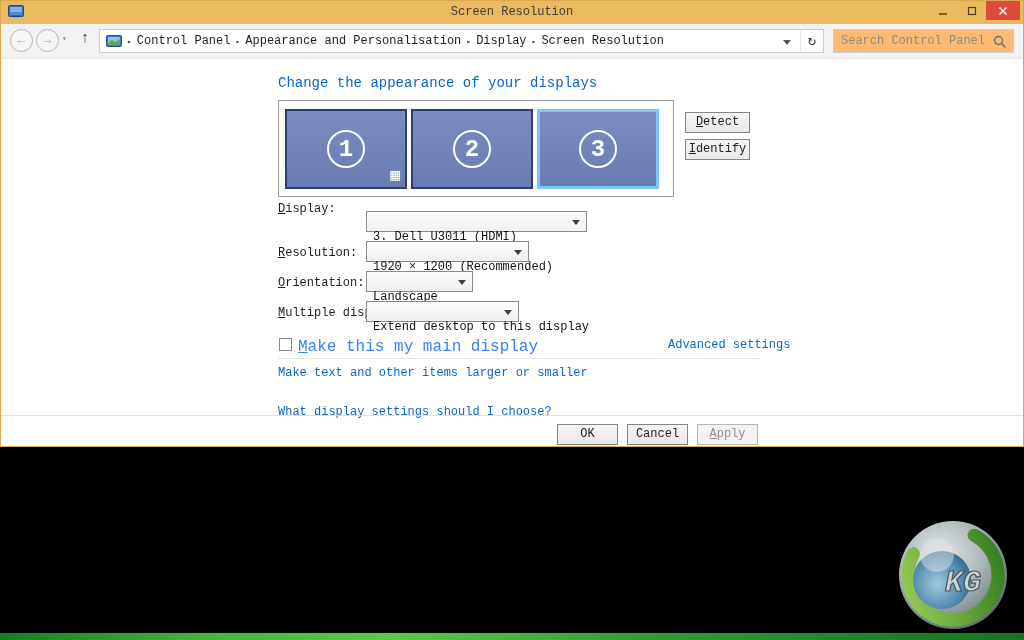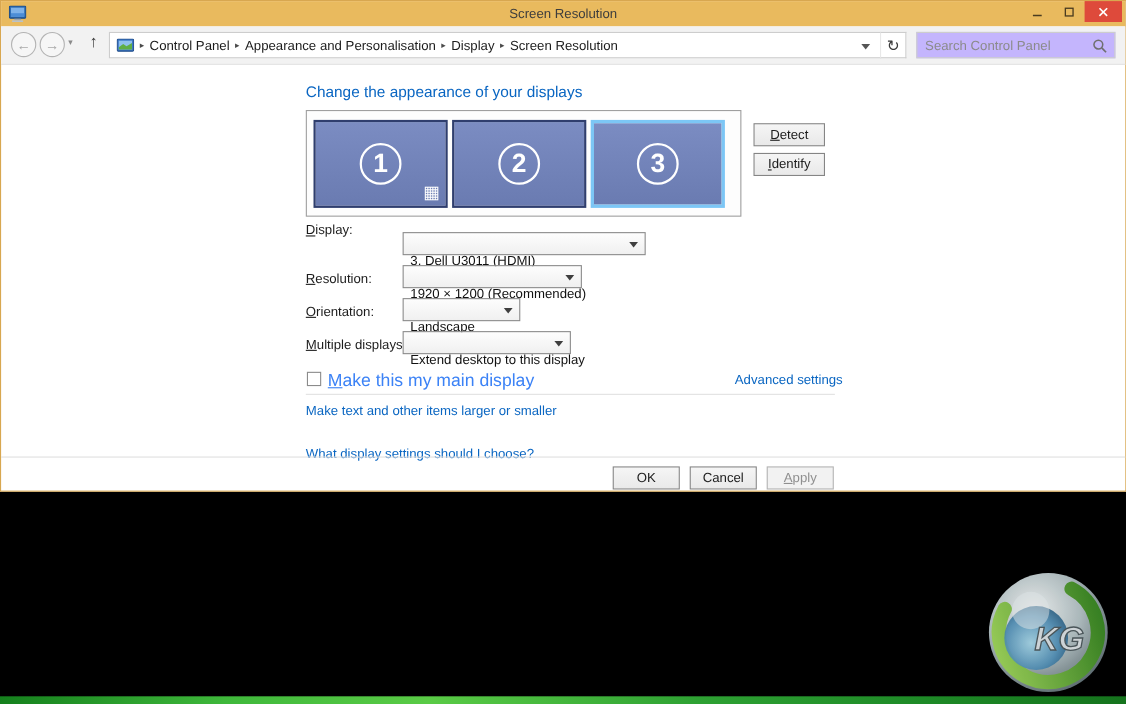--- a/index.html
+++ b/index.html
@@ -1,18 +1,18 @@
 <!DOCTYPE html>
 <html><head>
 <meta charset="utf-8">
 <style>
   *{margin:0;padding:0;box-sizing:border-box}
   html,body{background:#222}
   #screen{position:relative;width:1024px;height:640px;background:#000;overflow:hidden;
-          font-family:Liberation Sans, sans-serif;-webkit-font-smoothing:antialiased}
+          font-family:Liberation Mono, monospace;-webkit-font-smoothing:antialiased}
 
   
   .window{position:absolute;left:0;top:0;width:1024px;height:447px;background:#fff;border:1px solid #D8A750}
   .titlebar{position:absolute;left:0;top:0;right:0;height:23px;background:#E9BA5E}
   .title{position:absolute;left:0;right:0;top:0;height:23px;line-height:23px;text-align:center;
          font-size:12px;color:#3d3d3d}
   .app-icon{position:absolute;left:7px;top:4px;width:16px;height:15px}
   .win-controls{position:absolute;right:3px;top:0;display:flex;z-index:3}
   .wc{width:29px;height:19px;display:flex;align-items:center;justify-content:center;cursor:default}
   .wc.close{width:34px;background:#DE4A3B}
@@ -25,21 +25,21 @@
   .hist{position:absolute;left:61px;top:10px;font-size:8px;color:#8a8a8a}
   .up{position:absolute;left:74px;top:6px;width:20px;text-align:center;font-size:15px;color:#3c3c3c;font-weight:bold}
   .addressbar{position:absolute;left:98px;top:5px;width:702px;height:24px;background:#fff;border:1px solid #CDCDCD;
               display:flex;align-items:center;padding:0 30px 0 6px;overflow:hidden}
   .crumb-sep{font-size:8px;color:#4a4a4a;padding:0 5px}
   .crumb{font-size:12px;color:#1c1c1c;white-space:nowrap}
   .addr-v{position:absolute;right:9px;top:10px;width:0;height:0;
           border-left:4px solid transparent;border-right:4px solid transparent;border-top:5px solid #555}
   .refresh-btn{position:absolute;left:799px;top:5px;width:24px;height:24px;background:#fff;border:1px solid #CDCDCD;
                border-left:1px solid #E8E8E8;text-align:center;line-height:22px;font-size:14px;color:#3a3a3a}
-  .searchbox{position:absolute;left:832px;top:5px;width:181px;height:24px;background:#c4b5fd;border:1px solid #CDCDCD;
+  .searchbox{position:absolute;left:832px;top:5px;width:181px;height:24px;background:#fdba74;border:1px solid #CDCDCD;
              display:flex;align-items:center;padding:0 24px 0 7px}
   .searchbox input{border:none;outline:none;width:100%;font-size:12px;color:#333;font-family:inherit;background:transparent}
   .searchbox input::placeholder{color:#8b8b8b}
   .search-icon{position:absolute;right:6px;top:5px}
 
   
   .heading{position:absolute;left:277px;top:74px;font-size:14px;color:#0A66C2}
   .monitor-panel{position:absolute;left:277px;top:99px;width:396px;height:97px;border:1px solid #9F9F9F;background:#FDFDFD}
   .monitor{position:absolute;top:8px;width:122px;height:80px;background:linear-gradient(180deg,#7B8CC2,#6A7BB1);
            border:2px solid #2F3E6E;display:flex;align-items:center;justify-content:center}

